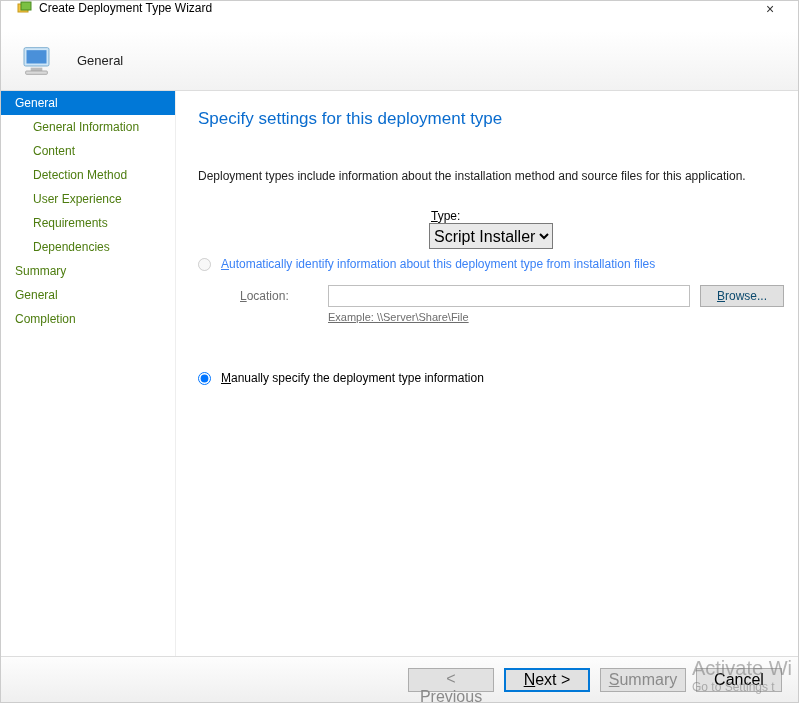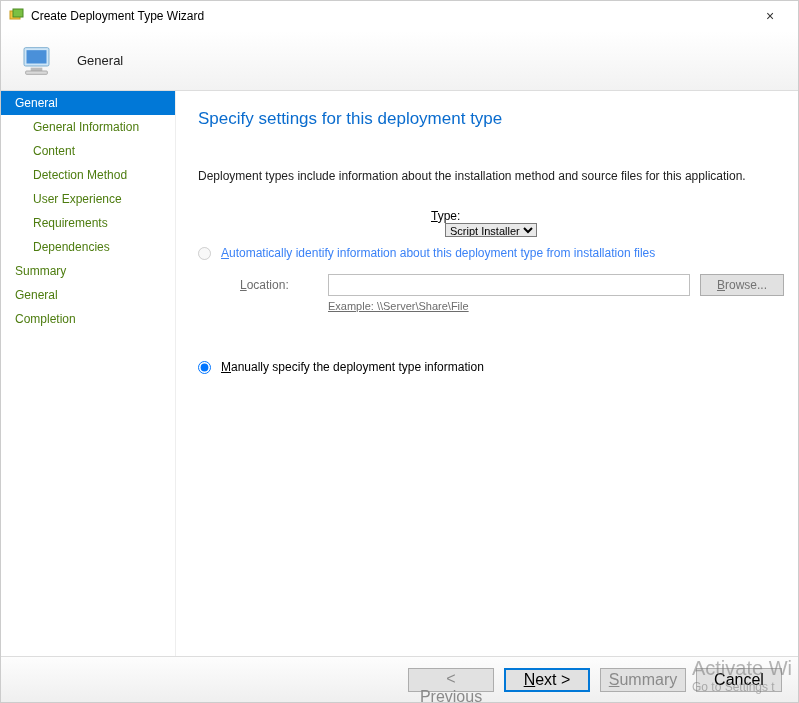--- a/index.html
+++ b/index.html
@@ -1,45 +1,45 @@
 <!DOCTYPE html>
 <html><head>
 <meta charset="utf-8">
 <style>
   * { box-sizing: border-box; }
   html, body { margin:0; padding:0; font-family: "Segoe UI", Tahoma, sans-serif; font-size:12px; color:#000; background:#fff; }
   .window { width:799px; height:703px; position:relative; border:1px solid #ccc; display:flex; flex-direction:column; }
-  .titlebar { height:30px; display:flex; align-items:center; padding:0 8px; }
+  .titlebar { height:30px; display:flex; align-items:flex-start; padding:0 8px;margin-left:8px; }
   .titlebar .title { flex:1; font-size:12px; }
   .titlebar .close { width:40px; text-align:center; font-size:14px; color:#333; cursor:default; }
   .titlebar .app-icon { width:16px; height:16px; margin-right:6px; }
   .banner { height:60px; display:flex; align-items:center; padding:0 18px; gap:18px; border-bottom:1px solid #ddd;
     background: linear-gradient(to bottom, #ffffff 0%, #f2f2f2 100%);
   }
   .banner .big-icon { width:40px; height:40px; }
   .banner-title { font-size:13px; color:#222; }
   .body { flex:1; display:flex; min-height:0; }
   .sidebar { width:175px; background:#fff; border-right:1px solid #eee; padding-top:0; }
   .sidebar .step { padding:5px 14px; font-size:12px; color:#4d7c0f; cursor:default; white-space:nowrap; }
   .sidebar .step.sub { padding-left:32px; }
   .sidebar .step.active { background:#0178d7; color:#fff; }
   .content { flex:1; padding:18px 14px 10px 22px; position:relative; }
   .content h1 { margin:0 0 40px 0; font-size:17px; font-weight:400; color:#0a6cce; }
   .desc { font-size:12px; color:#222; margin-bottom:26px; }
   .row { display:flex; align-items:center; margin-bottom:8px; gap:0;flex-direction:column; }
   .row .lbl { width:120px; font-size:12px; }
   .row .ctrl { flex:1; }
-  select.type { width:100%; height:14px; font-size:11px; background:#e9e9e9; border:1px solid #7a7a7a; }
+  select.type { width:100%; height:26px; font-size:16px; background:#e9e9e9; border:1px solid #7a7a7a; }
   .radio-row { display:flex; align-items:center; gap:10px; margin-bottom:14px; }
   .radio-row input[type=radio] { margin:0; }
   .radio-row label.disabled { color:#3b82f6; }
   .loc-row { display:flex; align-items:center; gap:10px; margin-left:42px; margin-bottom:4px; }
   .loc-label { width:78px; color:#6d6d6d; }
   .loc-input { flex:1; height:22px; border:1px solid #bfbfbf; background:#fff; }
-  .browse { width:84px; height:22px; font-size:12px; background:#e1e1e1; border:1px solid #adadad; color:#737373; }
+  .browse { width:84px; height:22px; font-size:12px; background:#e1e1e1; border:1px solid #adadad; color:#0c4a6e; }
   .example { margin-left:130px; font-size:11px; color:#6d6d6d; margin-bottom:48px;text-decoration:underline; }
   .footer { height:46px; border-top:1px solid #ddd; display:flex; align-items:center; justify-content:flex-end; padding:0 16px; gap:10px; position:relative;
     background: linear-gradient(to bottom, #fdfdfd 0%, #efefef 100%);
   }
   .footer button { width:86px; height:24px; font-size:16px; background:#e1e1e1; border:1px solid #adadad; }
   .footer button.primary { border:2px solid #0178d7; background:#e1e1e1; }
   .footer button:disabled { color:#8a8a8a; }
   .watermark { position:absolute; right:6px; bottom:8px; text-align:left; pointer-events:none; }
   .watermark .wm1 { font-size:20px; color:rgba(120,120,120,0.55); }
   .watermark .wm2 { font-size:12px; color:rgba(120,120,120,0.55); }

